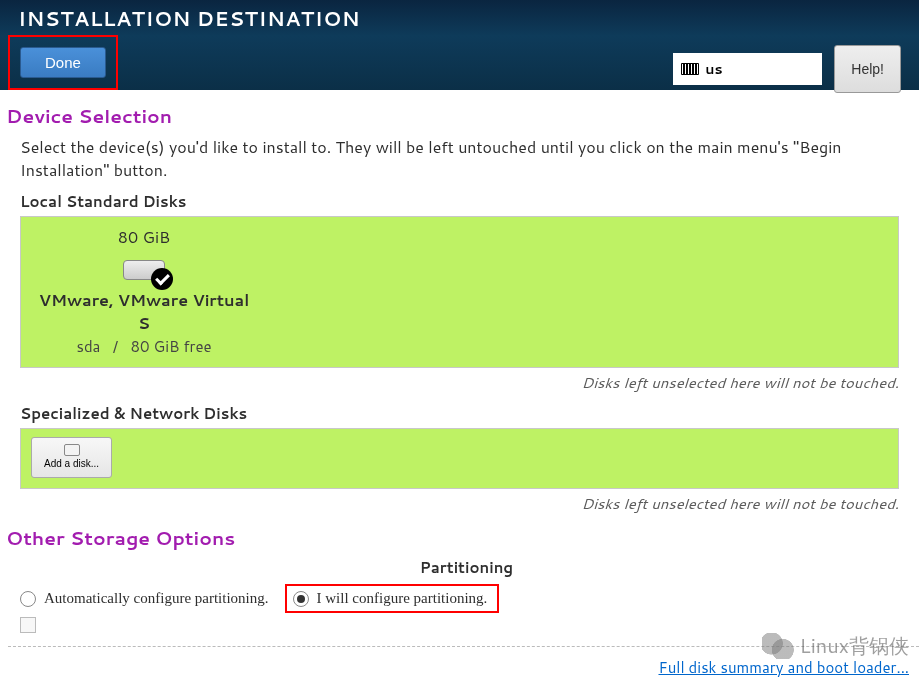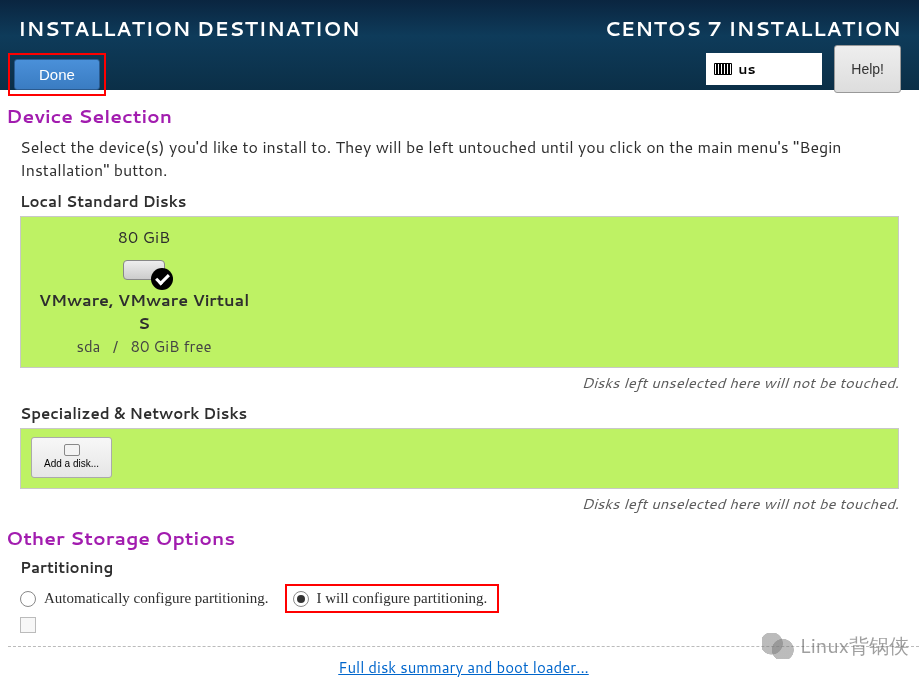--- a/index.html
+++ b/index.html
@@ -14,37 +14,37 @@
   .header {
     background: linear-gradient(to bottom, #0a2540 0%, #0e3b5a 40%, #0b2f47 100%);
     color: #fff;
     height: 90px;
     position: relative;
     padding: 0 18px;
   }
   .header-title {
     font-size: 20px;
     font-weight: 700;
-    padding-top: 14px;
+    padding-top: 4px;
     letter-spacing: 0.5px;
   }
   .header-right-title {
     position: absolute;
     right: 18px;
     top: 14px;
     font-size: 20px;
     font-weight: 700;
     letter-spacing: 0.5px;
   }
   .done-btn-wrap {
     position: absolute;
     left: 8px;
-    top: 53px;
+    top: 35px;
     border: 2px solid #ff0000;
-    padding: 4px;
+    padding: 10px;
   }
   .done-btn {
     background: linear-gradient(to bottom, #4a90d9, #3a7cc2);
     border: 1px solid #2a5a8f;
     color: #fff;
     font-size: 15px;
     padding: 6px 24px;
     border-radius: 3px;
     cursor: pointer;
   }
@@ -53,21 +53,21 @@
     right: 18px;
     top: 45px;
     display: flex;
     gap: 12px;
     align-items: center;
   }
   .kb-indicator {
     background: #fff;
     color: #000;
     height: 32px;
-    width: 116px;
+    width: 149px;
     padding: 4px 8px;
     display: flex;
     align-items: center;
     gap: 6px;
     font-size: 14px;
     font-weight: 600;
   }
   .kb-icon {
     width: 18px; height: 12px;
     background: #000;
@@ -155,20 +155,21 @@
     font-size: 10px;
   }
   .add-disk-icon {
     width: 16px; height: 12px; background: #f3f3f3; border: 1px solid #888;
     border-radius: 2px; position: relative;
   }
   .partitioning {
     margin: 6px 0 6px 14px;
     font-size: 15px;
     font-weight: 700;
+    text-align: center;
   }
   .radio-row {
     display: flex; align-items: center; gap: 16px; margin: 4px 0 4px 14px;
   }
   .radio-opt {
     display: flex; align-items: center; gap: 8px; font-size: 15px; cursor: pointer; font-family: Liberation Serif, serif;
   }
   .radio-box {
     border: 2px solid #ff0000; padding: 4px 10px 4px 6px;
   }
@@ -184,21 +185,21 @@
     font-size: 15px; color: #aaa;
   }
   .checkbox-sq {
     width: 16px; height: 16px; border: 1px solid #bbb; background: #f7f7f7;
   }
   .footer {
     position: absolute;
     left: 0; right: 0; bottom: 12px;
     border-top: 1px dashed #bbb;
     padding: 10px 10px 0 10px;
-    display: flex; justify-content: center; align-items: center;
+    display: flex; justify-content: flex-end; align-items: center;
     font-size: 15px;
     margin-left: 8px;
   }
   .link { color: #0066cc; text-decoration: underline; cursor: pointer; }
   .footer-right { color: #444; }
   .watermark {
     position: absolute; right: 10px; bottom: 30px;
     display: flex; align-items: center; gap: 6px;
     color: rgba(80,80,80,0.55); font-size: 20px; font-weight: 500;
     pointer-events: none;
@@ -208,21 +209,20 @@
     background: radial-gradient(circle at 30% 40%, rgba(120,120,120,0.5) 40%, transparent 42%),
                 radial-gradient(circle at 65% 65%, rgba(120,120,120,0.5) 40%, transparent 42%);
     position: relative;
   }
 </style>
 </head>
 <body>
 
 <div class="header">
   <div class="header-title">INSTALLATION DESTINATION</div>
-  <div class="header-right-title">CENTOS 7 INSTALLATION</div>
   <div class="done-btn-wrap">
     <button class="done-btn">Done</button>
   </div>
   <div class="header-right-bottom">
     <div class="kb-indicator">
       <span class="kb-icon"></span>
       <span>us</span>
     </div>
     <button class="help-btn">Help!</button>
   </div>

